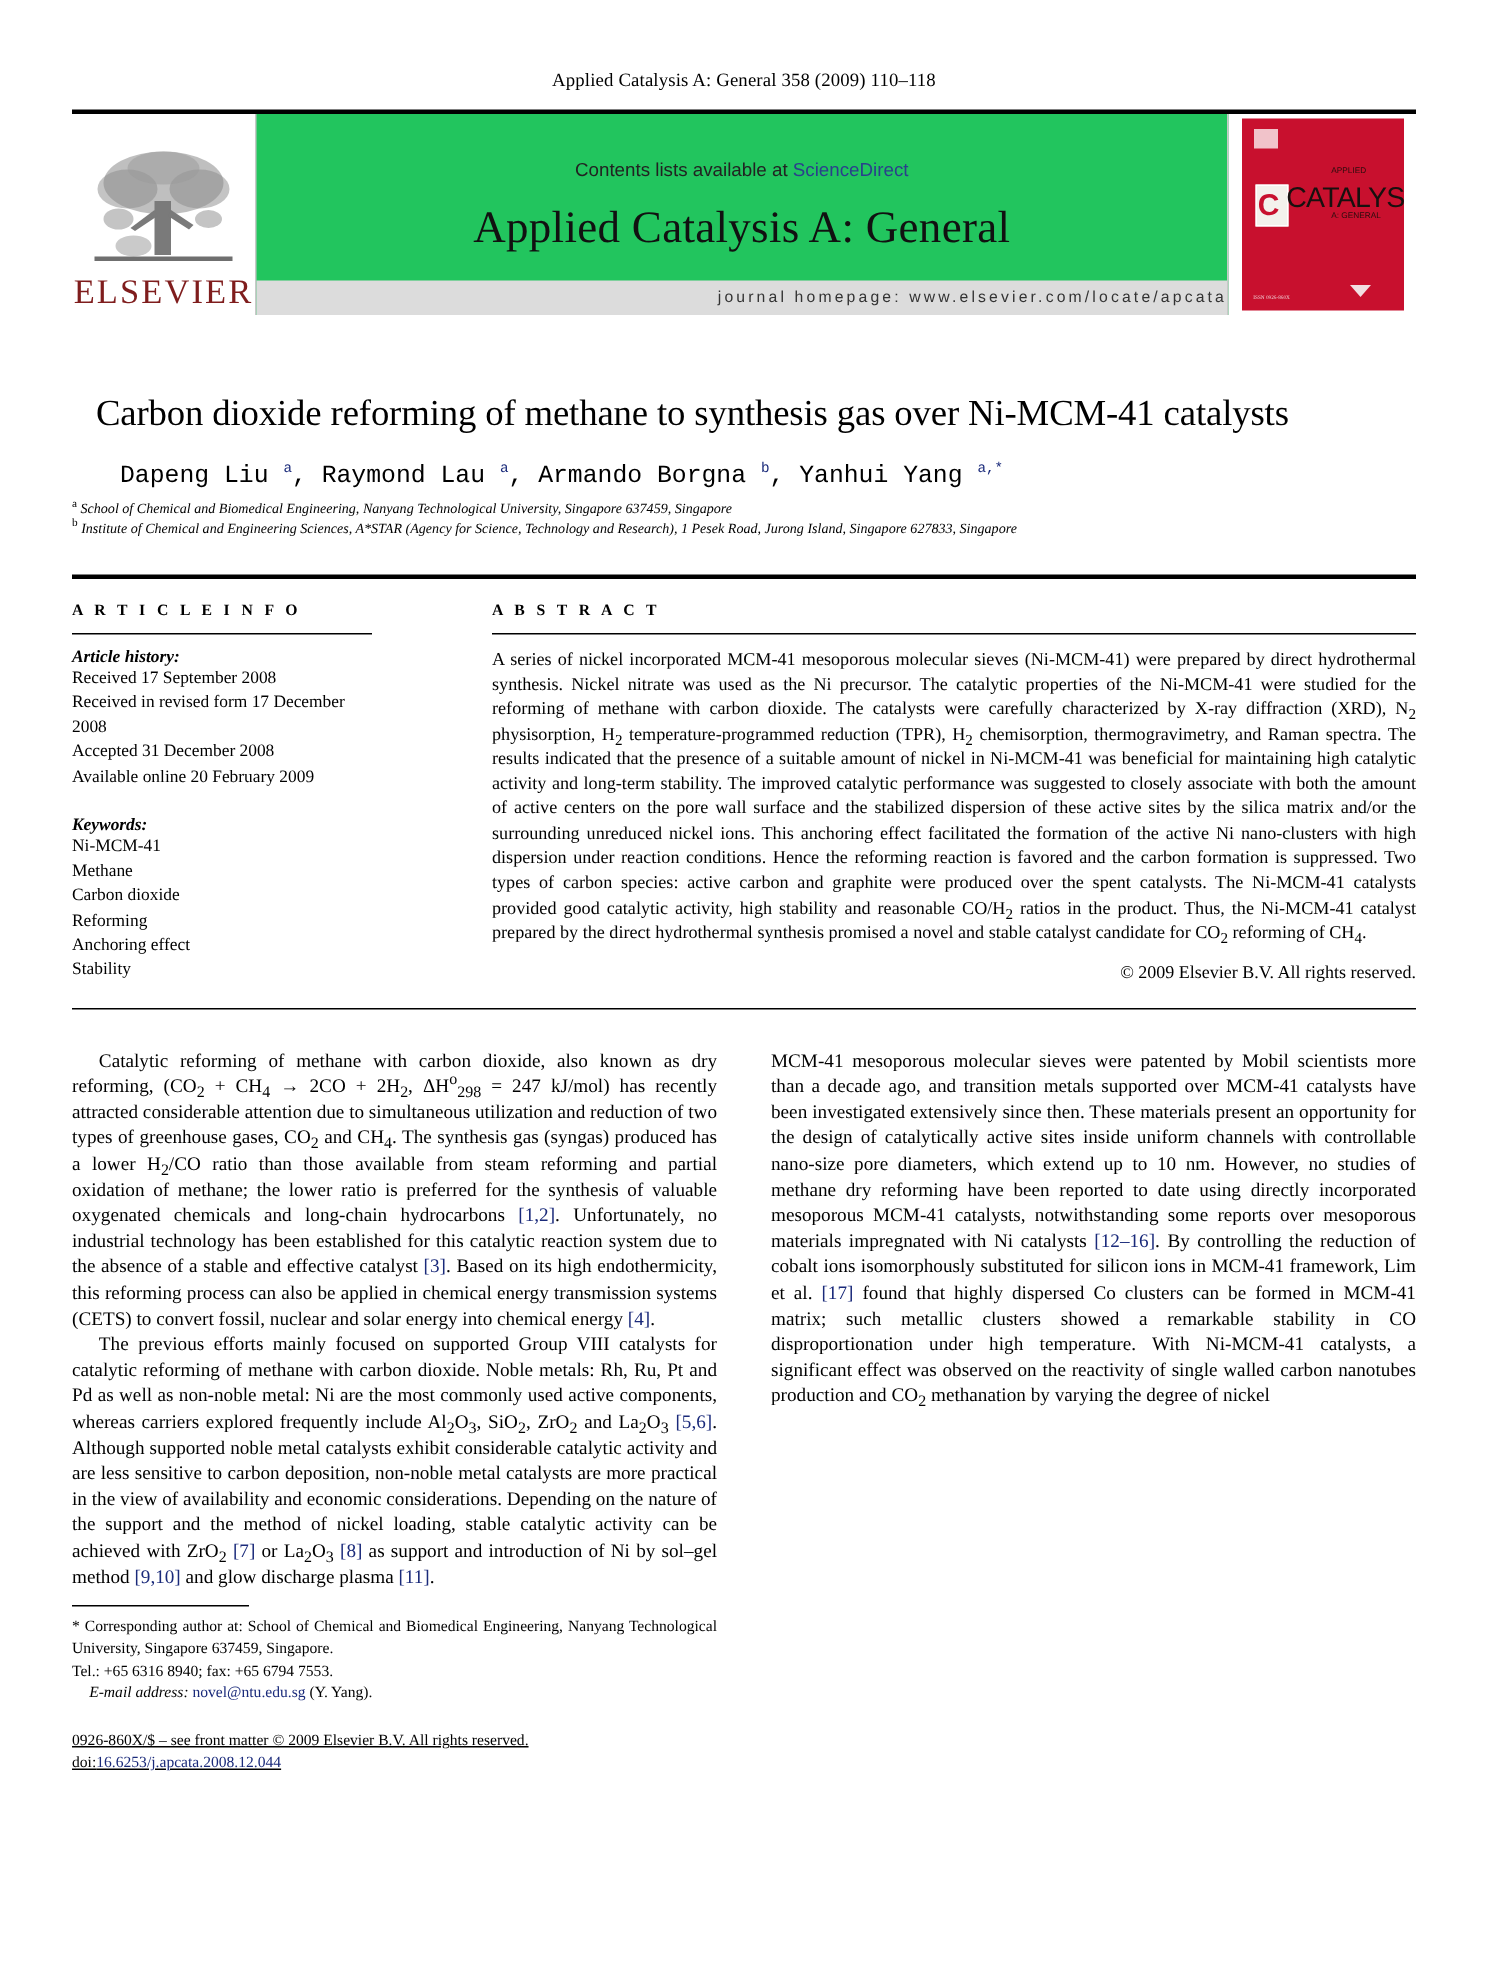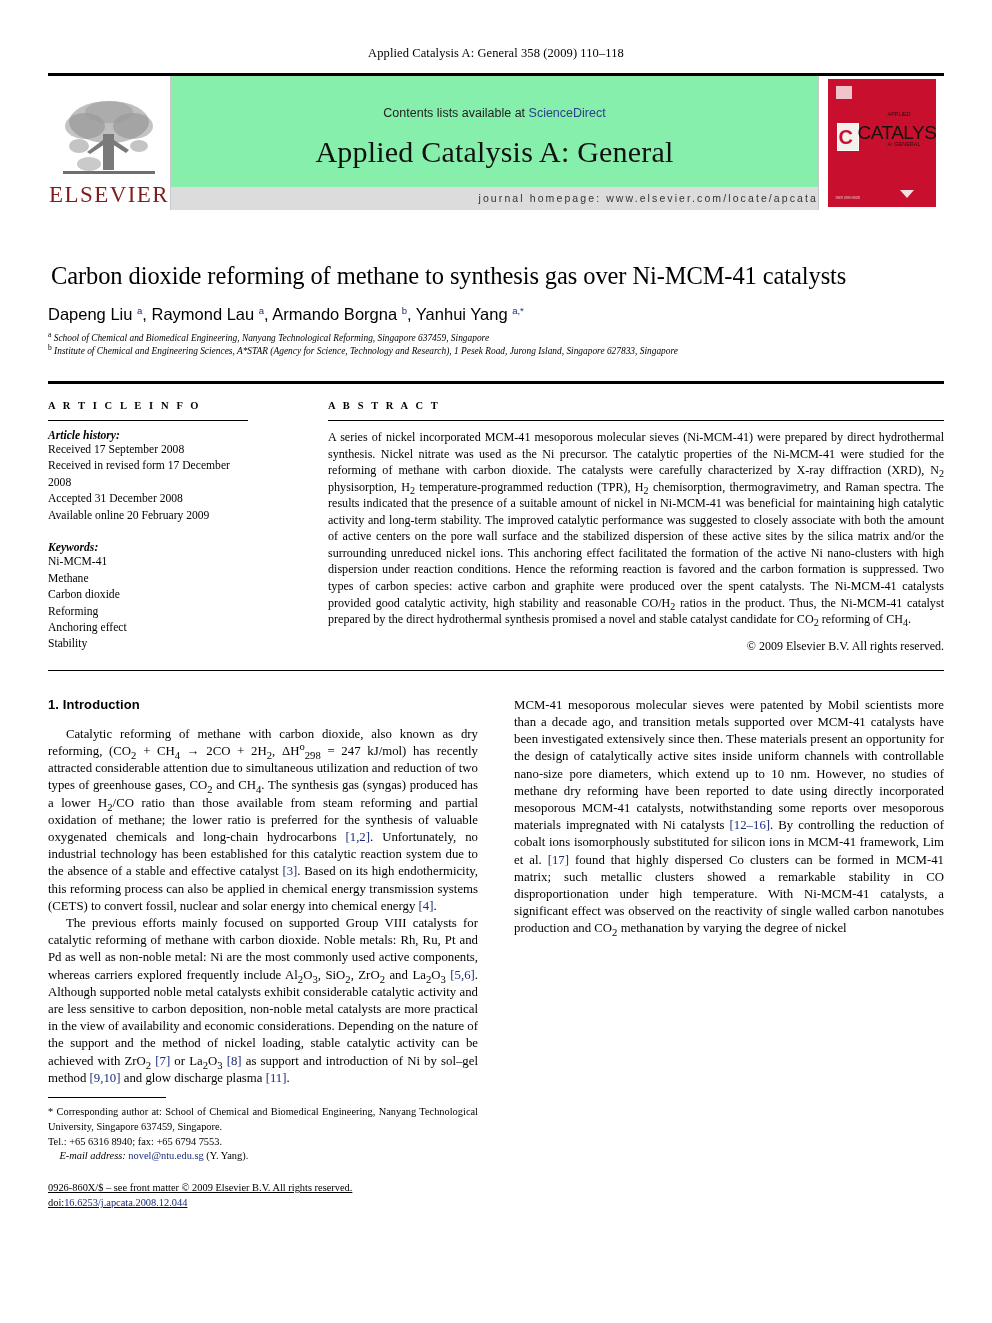--- a/index.html
+++ b/index.html
@@ -53,21 +53,21 @@
   .elsevier-word {
     font-family: "Liberation Serif", serif;
     font-size: 23px;
     letter-spacing: 1.4px;
     color: #7f1d1d;
     line-height: 1;
     margin-top: 1px;
   }
   .mast-center {
     flex: 1 1 auto;
-    background: #86efac;
+    background: #22c55e;
     border-left: 1px solid #c8c8c8;
     border-right: 1px solid #c8c8c8;
     display: flex;
     flex-direction: column;
     align-items: center;
     justify-content: center;
     position: relative;
   }
   .contents-line {
     font-family: "Liberation Sans", sans-serif;
@@ -158,29 +158,30 @@
     position: absolute; bottom: 7px; left: 8px;
     font-size: 3.5px; color: #eec8ce;
   }
 
   
   .title-block { margin-top: 52px; }
   .paper-title {
     font-family: "Liberation Serif", serif;
     font-size: 24.5px;
     font-weight: normal;
-    margin: 3px;
+    margin: 16px;
     line-height: 1.18;
     letter-spacing: -0.1px;
   }
   .authors {
-    font-family: Liberation Sans, sans-serif;
+    font-family: Liberation Mono, monospace;
     font-size: 16.5px;
     margin-top: 14px;
     line-height: 1.2;
+    margin-left: 32px;
   }
   .authors sup { font-size: 9.5px; color: #1a2a7a; }
   .aff {
     font-family: "Liberation Serif", serif;
     font-style: italic;
     font-size: 9.4px;
     line-height: 1.45;
     margin-top: 7px;
   }
   .aff div sup { font-style: normal; font-size: 7.5px; }
@@ -336,21 +337,21 @@
       </div>
     </div>
   </div>
 
   <div class="title-block">
     <h1 class="paper-title">Carbon dioxide reforming of methane to synthesis gas over Ni-MCM-41 catalysts</h1>
     <div class="authors">
       Dapeng Liu <sup>a</sup>, Raymond Lau <sup>a</sup>, Armando Borgna <sup>b</sup>, Yanhui Yang <sup>a,*</sup>
     </div>
     <div class="aff">
-      <div><sup>a</sup> <span>School of Chemical and Biomedical Engineering, Nanyang Technological Reforming, Singapore 637459, Singapore</span></div>
+      <div><sup>a</sup> <span>School of Chemical and Biomedical Engineering, Nanyang Technological University, Singapore 637459, Singapore</span></div>
       <div><sup>b</sup> <span>Institute of Chemical and Engineering Sciences, A*STAR (Agency for Science, Technology and Research), 1 Pesek Road, Jurong Island, Singapore 627833, Singapore</span></div>
     </div>
   </div>
 
   <div class="rule-thick"></div>
 
   <div class="info-abstract">
 
     <div class="col-info">
       <div class="sec-label">A R T I C L E   I N F O</div>
@@ -380,21 +381,20 @@
       <div class="abstract-text"><span>A series of nickel incorporated MCM-41 mesoporous molecular sieves (Ni-MCM-41) were prepared by direct hydrothermal synthesis. Nickel nitrate was used as the Ni precursor. The catalytic properties of the Ni-MCM-41 were studied for the reforming of methane with carbon dioxide. The catalysts were carefully characterized by X-ray diffraction (XRD), N</span><sub>2</sub><span> physisorption, H</span><sub>2</sub><span> temperature-programmed reduction (TPR), H</span><sub>2</sub><span> chemisorption, thermogravimetry, and Raman spectra. The results indicated that the presence of a suitable amount of nickel in Ni-MCM-41 was beneficial for maintaining high catalytic activity and long-term stability. The improved catalytic performance was suggested to closely associate with both the amount of active centers on the pore wall surface and the stabilized dispersion of these active sites by the silica matrix and/or the surrounding unreduced nickel ions. This anchoring effect facilitated the formation of the active Ni nano-clusters with high dispersion under reaction conditions. Hence the reforming reaction is favored and the carbon formation is suppressed. Two types of carbon species: active carbon and graphite were produced over the spent catalysts. The Ni-MCM-41 catalysts provided good catalytic activity, high stability and reasonable CO/H</span><sub>2</sub><span> ratios in the product. Thus, the Ni-MCM-41 catalyst prepared by the direct hydrothermal synthesis promised a novel and stable catalyst candidate for CO</span><sub>2</sub><span> reforming of CH</span><sub>4</sub><span>.</span></div>
       <div class="copyright">© 2009 Elsevier B.V. All rights reserved.</div>
     </div>
   </div>
 
   <div class="rule-thin-wide"></div>
 
   <div class="body-cols">
 
     <div class="bcol">
-      <div class="h1">1. Introduction</div>
 
       <p class="para"><span>Catalytic reforming of methane with carbon dioxide, also known as dry reforming, (CO</span><sub>2</sub><span> + CH</span><sub>4</sub><span> → 2CO + 2H</span><sub>2</sub><span>, ΔH</span><sup>o</sup><sub>298</sub><span> = 247 kJ/mol) has recently attracted considerable attention due to simultaneous utilization and reduction of two types of greenhouse gases, CO</span><sub>2</sub><span> and CH</span><sub>4</sub><span>. The synthesis gas (syngas) produced has a lower H</span><sub>2</sub><span>/CO ratio than those available from steam reforming and partial oxidation of methane; the lower ratio is preferred for the synthesis of valuable oxygenated chemicals and long-chain hydrocarbons </span><span class="ref">[1,2]</span><span>. Unfortunately, no industrial technology has been established for this catalytic reaction system due to the absence of a stable and effective catalyst </span><span class="ref">[3]</span><span>. Based on its high endothermicity, this reforming process can also be applied in chemical energy transmission systems (CETS) to convert fossil, nuclear and solar energy into chemical energy </span><span class="ref">[4]</span><span>.</span></p>
 
       <p class="para"><span>The previous efforts mainly focused on supported Group VIII catalysts for catalytic reforming of methane with carbon dioxide. Noble metals: Rh, Ru, Pt and Pd as well as non-noble metal: Ni are the most commonly used active components, whereas carriers explored frequently include Al</span><sub>2</sub><span>O</span><sub>3</sub><span>, SiO</span><sub>2</sub><span>, ZrO</span><sub>2</sub><span> and La</span><sub>2</sub><span>O</span><sub>3</sub><span> </span><span class="ref">[5,6]</span><span>. Although supported noble metal catalysts exhibit considerable catalytic activity and are less sensitive to carbon deposition, non-noble metal catalysts are more practical in the view of availability and economic considerations. Depending on the nature of the support and the method of nickel loading, stable catalytic activity can be achieved with ZrO</span><sub>2</sub><span> </span><span class="ref">[7]</span><span> or La</span><sub>2</sub><span>O</span><sub>3</sub><span> </span><span class="ref">[8]</span><span> as support and introduction of Ni by sol–gel method </span><span class="ref">[9,10]</span><span> and glow discharge plasma </span><span class="ref">[11]</span><span>.</span></p>
 
       <div class="fn-rule"></div>
       <div class="footnote">
         <span>*</span><span> Corresponding author at: School of Chemical and Biomedical Engineering, Nanyang Technological University, Singapore 637459, Singapore.</span><br>
         <span>Tel.: +65 6316 8940; fax: +65 6794 7553.</span>
         <span class="ind"><i>E-mail address:</i> <span class="email">novel@ntu.edu.sg</span><span> (Y. Yang).</span></span>

